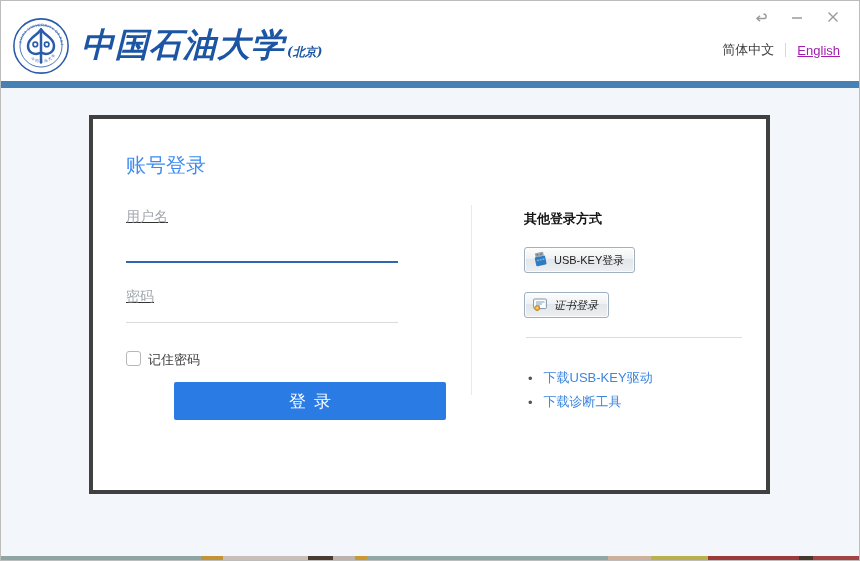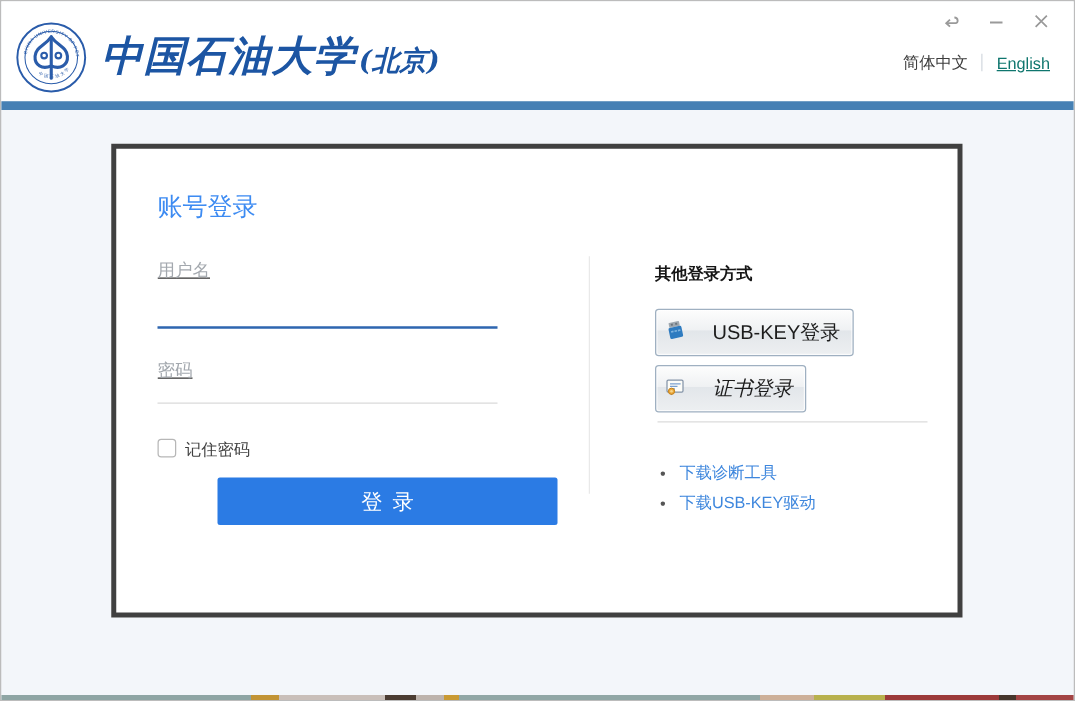--- a/index.html
+++ b/index.html
@@ -12,31 +12,31 @@
   
   .header { position:absolute; left:0; top:0; width:100%; height:80px; background:#ffffff; }
   .blue-bar { position:absolute; left:0; top:80px; width:100%; height:7px; background:#4680b4; }
 
   .logo { position:absolute; left:11px; top:16px; width:58px; height:58px; }
 
   .brand { position:absolute; left:80px; top:22px; display:flex; align-items:baseline; }
   .brand-main { font-family:"DejaVu Serif","Liberation Serif",serif; font-style:italic;
                 font-weight:700; font-size:33px; color:#1c55a3; letter-spacing:1px; }
   .brand-sub  { font-family:"DejaVu Serif","Liberation Serif",serif; font-style:italic;
-                font-weight:700; font-size:22px; color:#1c55a3; margin-left:2px; }
+                font-weight:700; font-size:12px; color:#1c55a3; margin-left:2px; }
 
   .win-controls { position:absolute; top:6px; right:16px; display:flex; gap:16px; }
   .win-btn { width:20px; height:20px; display:flex; align-items:center; justify-content:center;
              cursor:default; }
 
   .lang-row { position:absolute; top:40px; right:19px; display:flex; align-items:center; gap:11px;
               font-size:13px; }
   .lang-zh { color:#3c3c3c; }
   .lang-sep { width:1px; height:14px; background:#d4d9df; }
-  .lang-en { color:#0f766e; text-decoration:underline; cursor:pointer; }
+  .lang-en { color:#a21caf; text-decoration:underline; cursor:pointer; }
 
   
   .card { position:absolute; left:88px; top:114px; width:681px; height:379px;
           background:#ffffff; border:4px solid #404040; }
 
   .card-title { position:absolute; left:33px; top:33px; font-size:20px; color:#3d8bf2; }
 
   .field-input { position:absolute; left:33px; width:272px; height:30px; border:none; outline:none;
                  background:transparent; font-size:14px; color:#333;
                  font-family:"Liberation Sans","DejaVu Sans",sans-serif;text-decoration:underline; }
@@ -55,22 +55,22 @@
   .login-btn { position:absolute; left:33px; top:263px; width:272px; height:38px;
                background:#2b7be4; border:none; border-radius:2px; color:#ffffff;
                font-size:17px; letter-spacing:8px; text-indent:8px; cursor:pointer;
                font-family:"Liberation Sans","DejaVu Sans",sans-serif;margin-left:48px; }
 
   .v-divider { position:absolute; left:378px; top:86px; width:1px; height:190px; background:#e9e9e9; }
 
   
   .other-title { position:absolute; left:431px; top:91px; font-size:13px; font-weight:bold; color:#151515; }
 
-  .alt-btn { position:absolute; left:431px; height:38px; display:flex; align-items:center; gap:22px;
-             padding:0 10px 0 7px; font-size:16px; color:#1c1c1c; cursor:pointer;
+  .alt-btn { position:absolute; left:431px; height:26px; display:flex; align-items:center; gap:6px;
+             padding:0 10px 0 7px; font-size:11px; color:#1c1c1c; cursor:pointer;
              background:linear-gradient(180deg,#fdfdfd,#eff1f3 45%,#e2e6ea 46%,#edeff1);
              border:1px solid #9fb0c1; border-radius:3px;
              box-shadow:inset 0 0 0 1px rgba(255,255,255,.75);
              font-family:"Liberation Sans","DejaVu Sans",sans-serif; }
   #usb-btn  { top:128px; }
   #cert-btn { top:173px;font-style:italic; }
 
   .h-divider { position:absolute; left:433px; top:218px; width:216px; height:1px; background:#dcdcdc; }
 
   .dl-list { position:absolute; left:435px; top:250px; list-style:none; }
@@ -203,22 +203,22 @@
           <circle cx="5.2" cy="12" r="1" fill="#f6d58a"></circle>
         </svg>
       </span>
       <span>证书登录</span>
     </div>
 
     <div class="h-divider"></div>
 
     <ul class="dl-list">
       <li class="dl-item">
-        <a class="dl-link">下载诊断工具</a>
+        <a class="dl-link">下载USB-KEY驱动</a>
       </li>
       <li class="dl-item">
-        <a class="dl-link">下载USB-KEY驱动</a>
+        <a class="dl-link">下载诊断工具</a>
       </li>
     </ul>
   </div>
 
   <div class="bottom-strip"></div>
 </div>
 
 </body></html>

